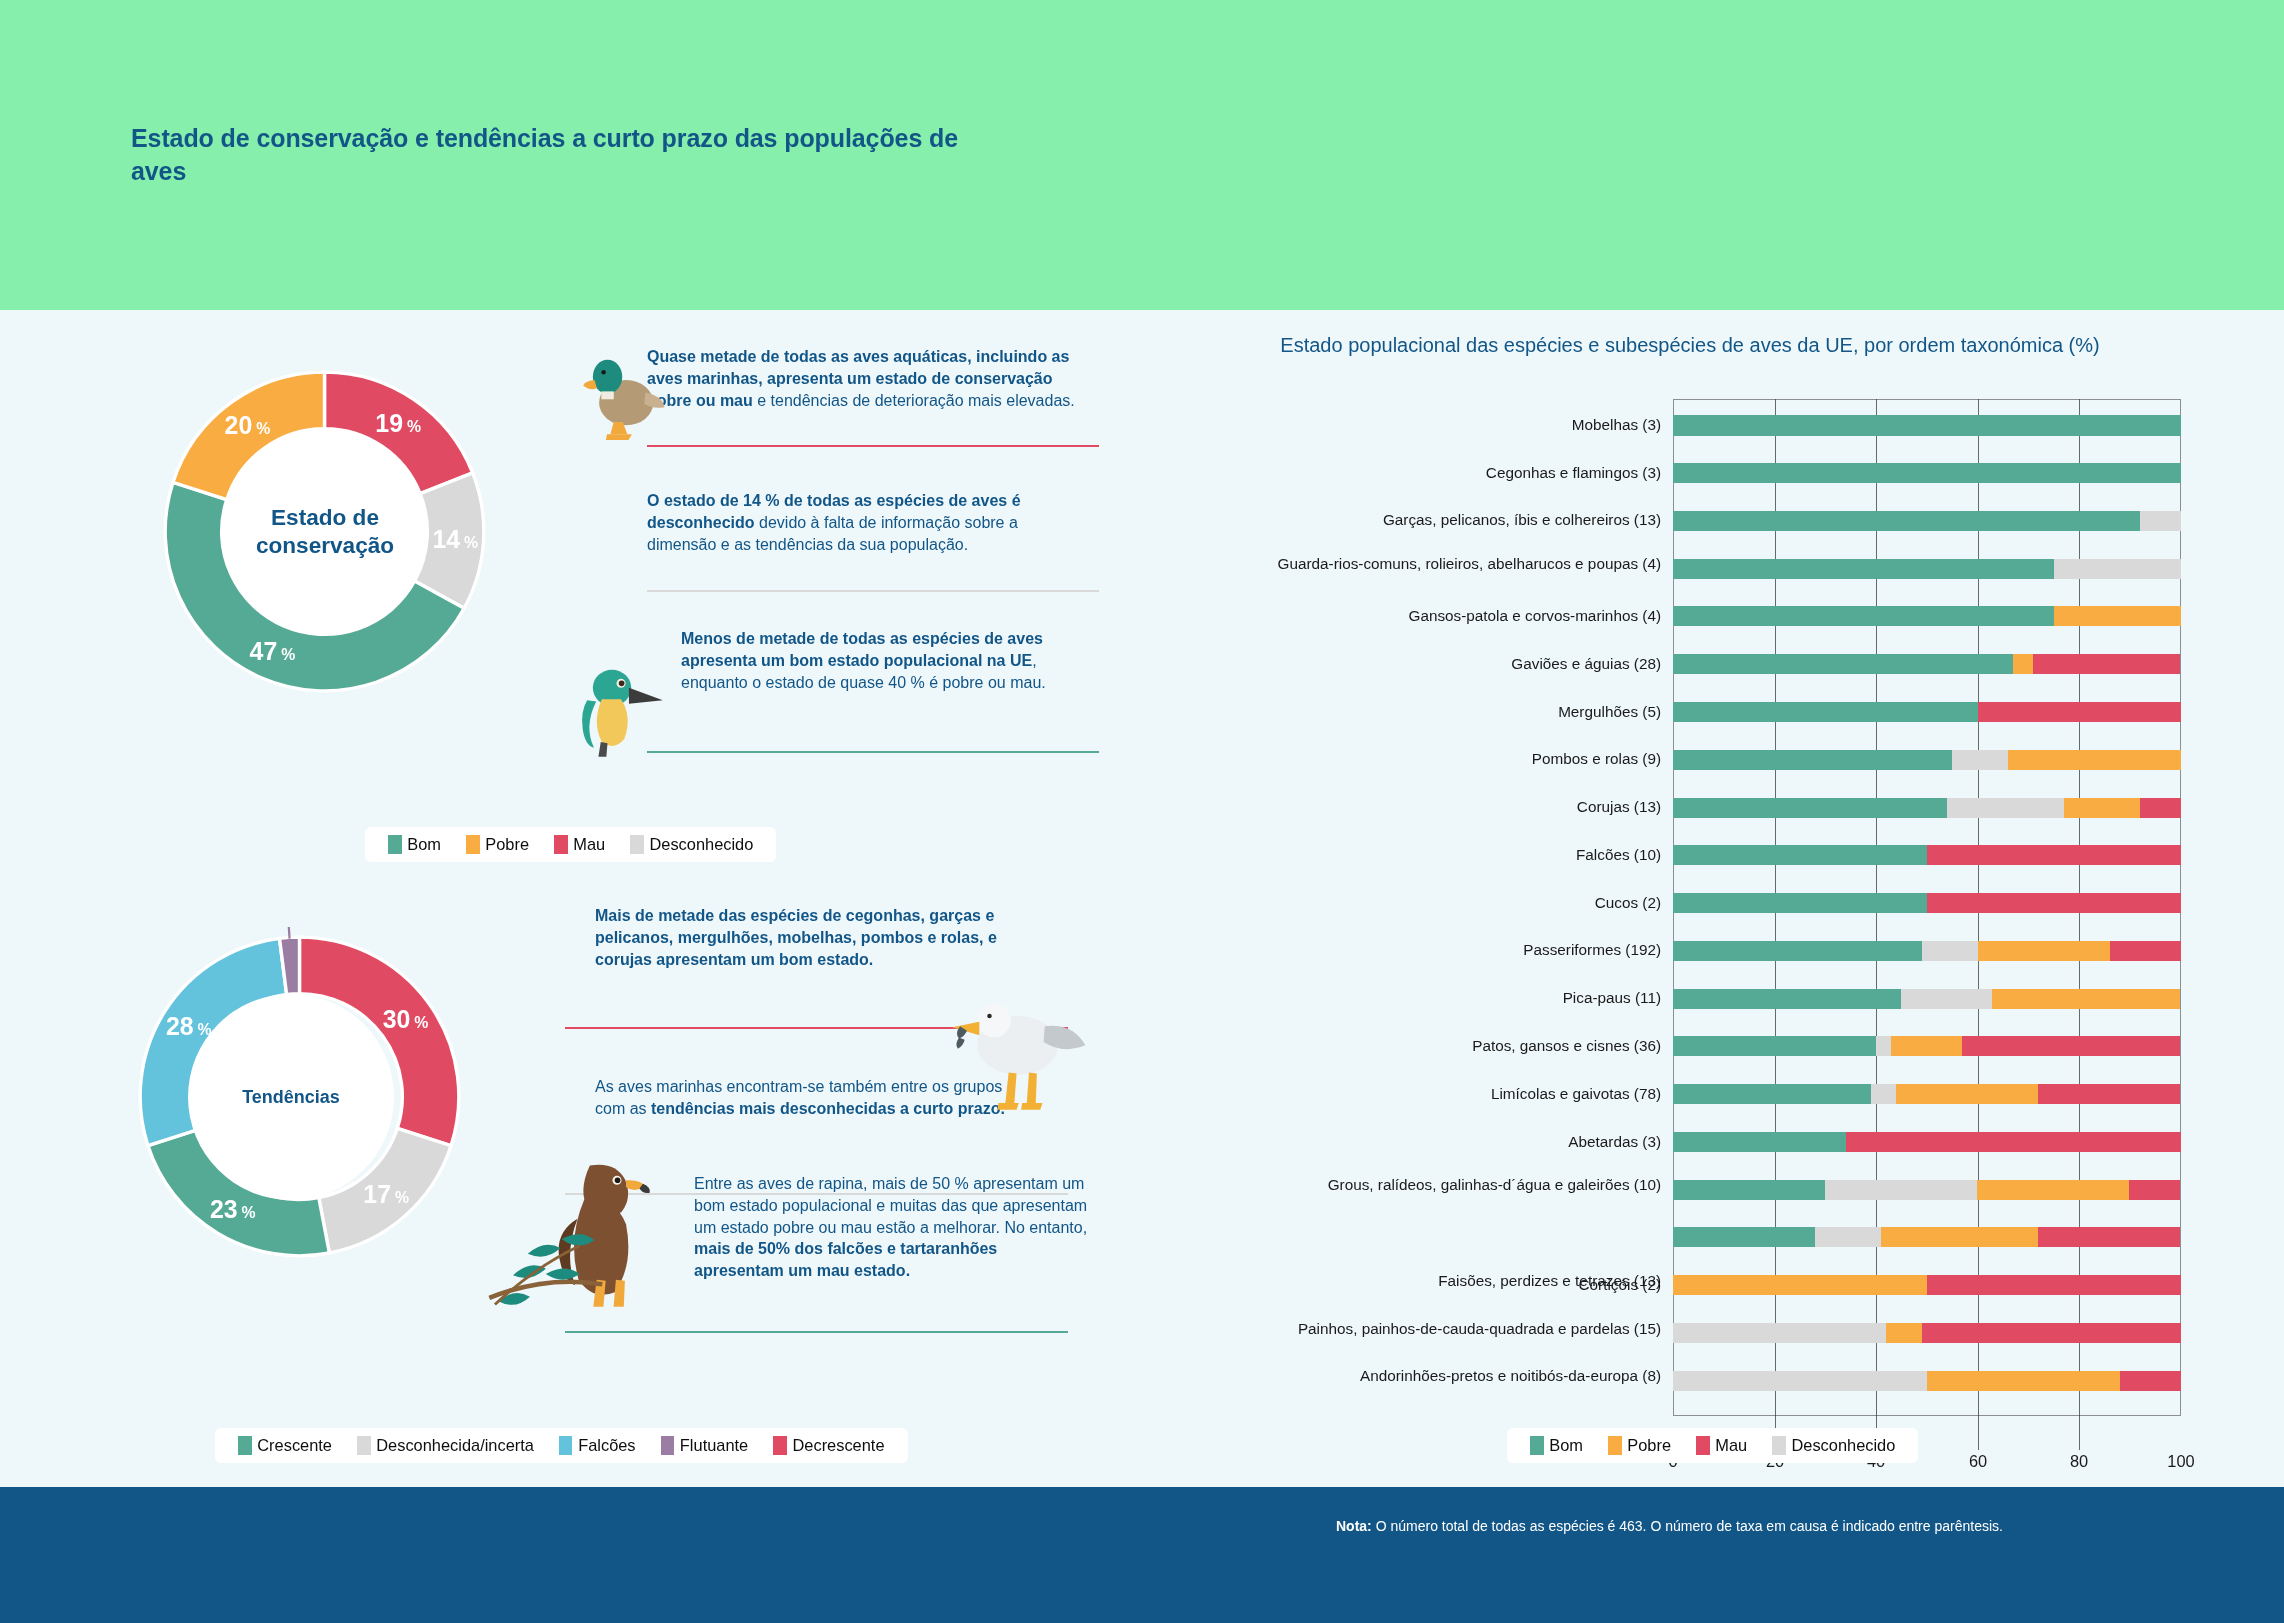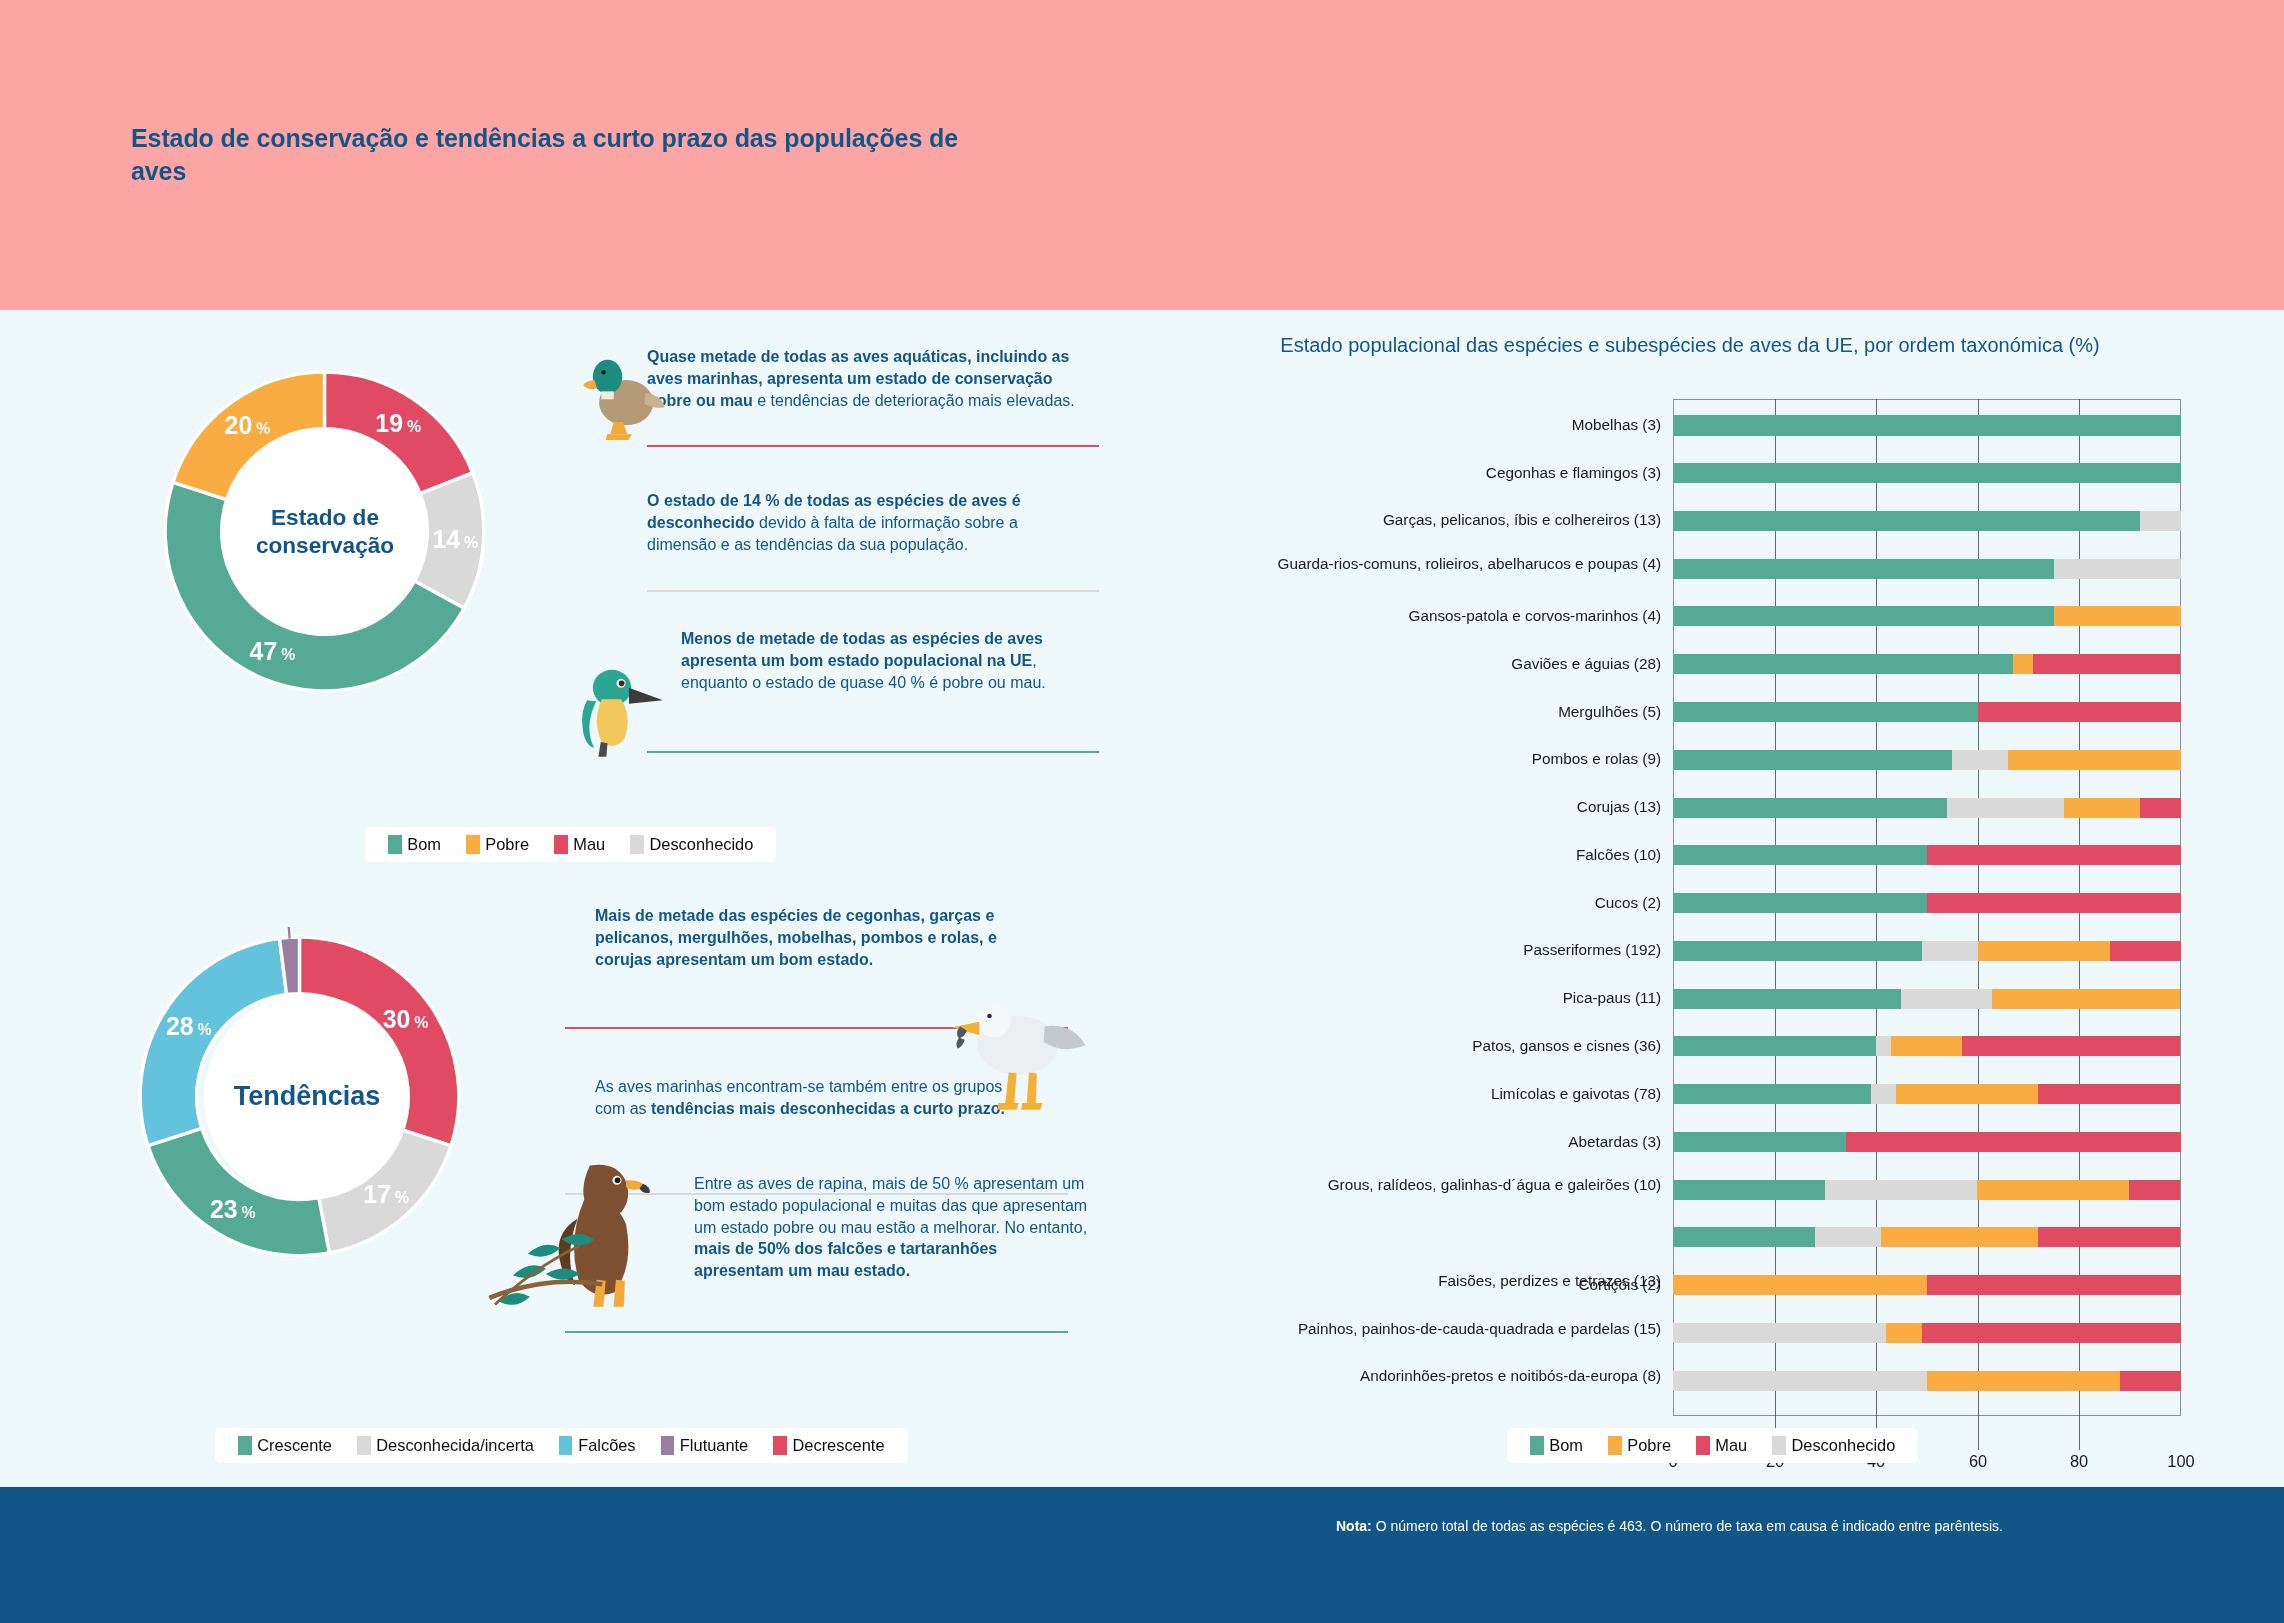--- a/index.html
+++ b/index.html
@@ -6,21 +6,21 @@
   html, body { width: 2284px; height: 1623px; }
   body {
     font-family: "Liberation Sans", sans-serif;
     background: #ecedec;
     position: relative;
     overflow: hidden;
   }
   
   .header {
     position: absolute; left: 0; top: 0; width: 2284px; height: 310px;
-    background: #fca5a5;
+    background: #86efac;
   }
   .header-title {
     position: absolute; left: 131px; top: 122px; width: 848px;
     font-size: 25px; font-weight: bold; line-height: 1.32;
     color: #125688; letter-spacing: -0.1px;
   }
   
   .panel {
     position: absolute; left: 0; top: 310px; width: 2284px; height: 1178px;
     background: #eef7fa;
@@ -140,21 +140,21 @@
       <path d="M568.1979375952333 387.14279241373515 A282 282 0 0 1 352.84153071317445 577.0050047054901 L334.1033992546019 478.77627963262137 A182 182 0 0 0 473.0922859657179 356.24109297624045 Z" fill="#d9d9d9" stroke="#ffffff" stroke-width="6"></path>
       <text x="453.4243527550873" y="489.0257681542666" text-anchor="middle" font-size="44" font-weight="bold" font-family="&quot;Liberation Sans&quot;, sans-serif" fill="#ffffff"><tspan>17</tspan><tspan font-size="28" dx="7">%</tspan></text>
       <path d="M352.84153071317445 577.0050047054901 A282 282 0 0 1 31.80206240476673 387.1427924137352 L126.90771403428207 356.24109297624045 A182 182 0 0 0 334.1033992546019 478.77627963262137 Z" fill="#55aa96" stroke="#ffffff" stroke-width="6"></path>
       <text x="181.90239154591396" y="514.692150264915" text-anchor="middle" font-size="44" font-weight="bold" font-family="&quot;Liberation Sans&quot;, sans-serif" fill="#ffffff"><tspan>23</tspan><tspan font-size="28" dx="7">%</tspan></text>
       <path d="M31.80206240476673 387.1427924137352 A282 282 0 0 1 264.65602813486635 20.22365422931722 L277.18935149129675 119.43512436076503 A182 182 0 0 0 126.90771403428207 356.24109297624045 Z" fill="#63c3dc" stroke="#ffffff" stroke-width="6"></path>
       <text x="104.11592128353249" y="190.68818356487282" text-anchor="middle" font-size="44" font-weight="bold" font-family="&quot;Liberation Sans&quot;, sans-serif" fill="#ffffff"><tspan>28</tspan><tspan font-size="28" dx="7">%</tspan></text>
       <path d="M264.65602813486635 20.22365422931722 A282 282 0 0 1 299.99999999999994 18 L299.99999999999994 118 A182 182 0 0 0 277.18935149129675 119.43512436076503 Z" fill="#9b7ca3" stroke="#ffffff" stroke-width="6"></path>
       <text x="244.6512233600335" y="-30.32908766561235" text-anchor="middle" font-size="44" font-weight="bold" font-family="&quot;Liberation Sans&quot;, sans-serif" fill="#9b7ca3"><tspan>2</tspan><tspan font-size="28" dx="7">%</tspan></text>
       <line x1="282.4186545317923" y1="20.552516040083958" x2="280.9116820630888" y2="-3.4001254421945646" stroke="#9b7ca3" stroke-width="4"></line>
     </svg>
-  <div class="donut-hole" style="left:74px; top:67px; width:206px; height:206px; font-size:27px; line-height:1.25;">
+  <div class="donut-hole" style="left:58px; top:67px; width:206px; height:206px; font-size:18px; line-height:1.25;">
     <span id="d2-center">Tendências</span>
   </div>
 </div>
 
 <div class="legend" id="legend2" style="left:215px; top:1428px; height:35px;">
     <div class="legend-item">
       <span class="legend-swatch" style="background: rgb(85, 170, 150);"></span>
       <span class="legend-label">Crescente</span>
     </div>
     <div class="legend-item">

